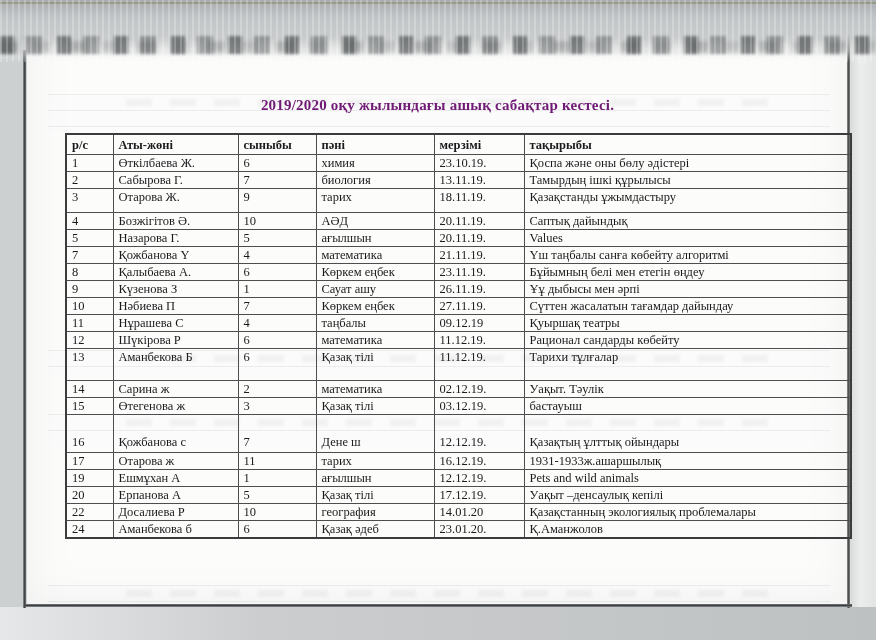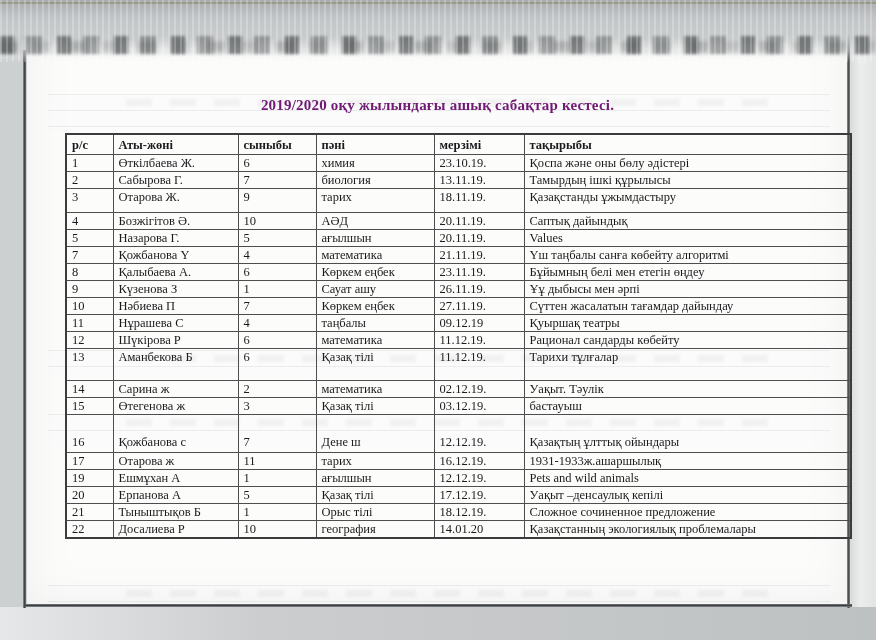--- a/index.html
+++ b/index.html
@@ -298,29 +298,29 @@
       </tr>
       <tr>
         <td>20</td>
         <td>Ерпанова А</td>
         <td>5</td>
         <td>Қазақ тілі</td>
         <td>17.12.19.</td>
         <td>Уақыт –денсаулық кепілі</td>
       </tr>
       <tr>
-        <td>21</td>
-        <td>Тыныштықов Б</td>
-        <td>1</td>
-        <td>Орыс тілі</td>
-        <td>18.12.19.</td>
-        <td>Сложное сочиненное предложение</td>
-      </tr>
-      <tr>
         <td>22</td>
         <td>Досалиева Р</td>
         <td>10</td>
         <td>география</td>
         <td>14.01.20</td>
         <td>Қазақстанның экологиялық проблемалары</td>
       </tr>
+      <tr>
+        <td>24</td>
+        <td>Аманбекова б</td>
+        <td>6</td>
+        <td>Қазақ әдеб</td>
+        <td>23.01.20.</td>
+        <td>Қ.Аманжолов</td>
+      </tr>
     </tbody>
 </table>
 
 </body></html>

